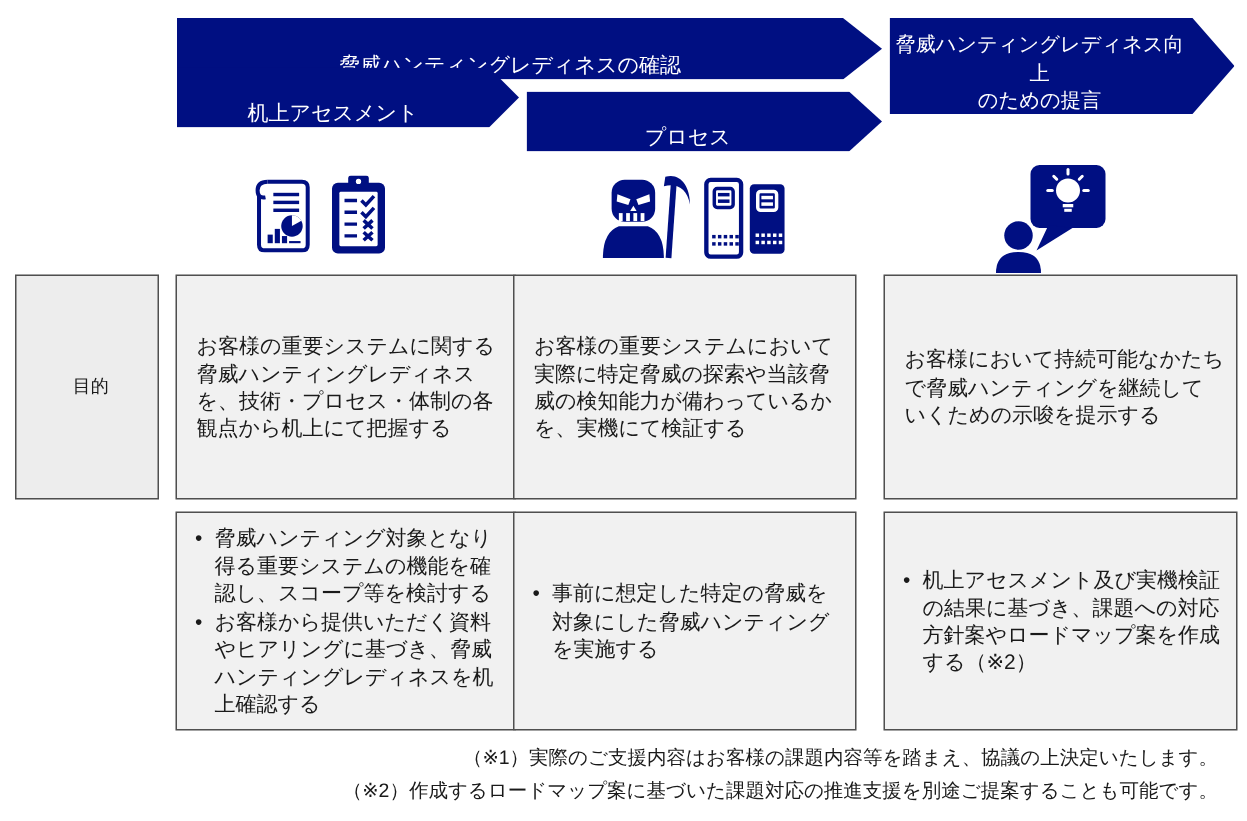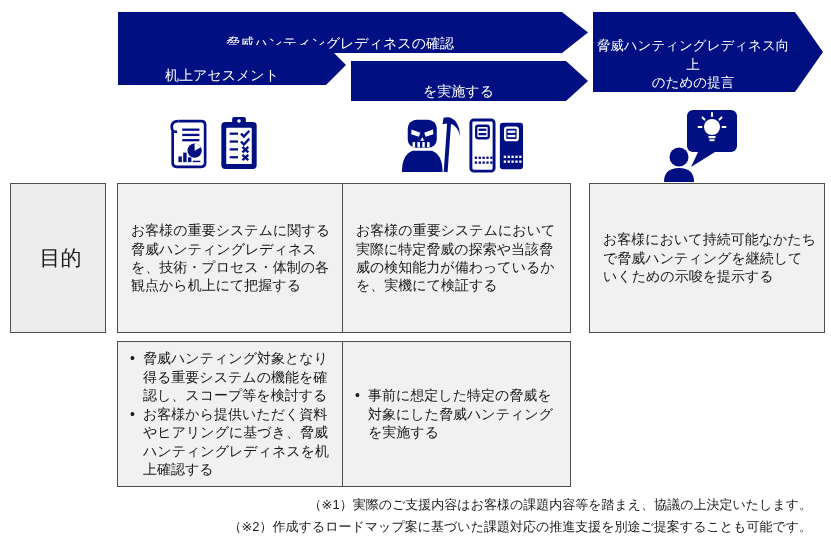--- a/index.html
+++ b/index.html
@@ -17,37 +17,37 @@
          line-height:1.35;}
   .arrow-banner{left:118px;top:12px;width:470px;height:41px;font-size:14px;
         clip-path:polygon(0 0,calc(100% - 26px) 0,100% 50%,calc(100% - 26px) 100%,0 100%);
         padding-right:26px;}
   .arrow-phase1{left:118px;top:45px;width:228px;height:40px;font-size:14px;
         clip-path:polygon(0 0,calc(100% - 20px) 0,100% 50%,calc(100% - 20px) 100%,0 100%);
         padding-right:20px;}
   .arrow-phase2{left:351px;top:61px;width:237px;height:40px;font-size:14px;
         clip-path:polygon(0 0,calc(100% - 22px) 0,100% 50%,calc(100% - 22px) 100%,0 100%);
         padding-right:22px;}
-  .arrow-reco{left:593px;top:12px;width:230px;height:80px;font-size:13.5px;
+  .arrow-reco{left:593px;top:12px;width:230px;height:64px;font-size:13.5px;
         clip-path:polygon(0 0,calc(100% - 28px) 0,100% 50%,calc(100% - 28px) 100%,0 100%);
         padding:0 30px 0 0;}
   .preline{white-space:pre-line;}
 
   
   .icon-group{position:absolute;display:flex;align-items:flex-end;}
   .icons-1{left:166px;top:117px;gap:11px;}
   .icons-2{left:400px;top:114px;gap:7px;}
   .icons-3{left:662px;top:106px;}
   .icon-group svg{display:block;}
 
   
   .tcell{position:absolute;border:1px solid var(--border);background:var(--cell-bg);
          display:flex;align-items:center;font-size:14px;line-height:1.32;}
   .thead{background:var(--header-bg);justify-content:center;text-align:center;
-         font-size:21px;}
+         font-size:12px;}
   .row1{top:183px;height:150px;}
   .row2{top:341px;height:146px;}
   .colh{left:10px;width:96px;}
   .col1{left:117px;width:227px;justify-content:center;}
   .col2{left:342px;width:229px;}
   .col3{left:589px;width:236px;}
   .tcell p{padding:6px 8px 6px 13px;}
   .tcell ul{list-style:none;padding:6px 6px 6px 10px;}
   .tcell li{position:relative;padding-left:15px;}
   .tcell li::before{content:"\2022";position:absolute;left:2px;top:0;}
@@ -61,21 +61,21 @@
 
 <div class="canvas">
 
   <div class="arrow arrow-banner">
     <span>脅威ハンティングレディネスの確認</span>
   </div>
   <div class="arrow arrow-phase1">
     <span>机上アセスメント</span>
   </div>
   <div class="arrow arrow-phase2">
-    <span>を実施する</span>
+    <span>プロセス</span>
   </div>
   <div class="arrow arrow-reco">
     <span class="preline">脅威ハンティングレディネス向上
 のための提言</span>
   </div>
 
   <div class="icon-group icons-1">
     <svg width="42" height="52" viewBox="0 0 44 54">
       <path d="M13 3 H37 Q41 3 41 7 V47 Q41 51 37 51 H11 Q7 51 7 47 V13" fill="#fff" stroke="#000f82" stroke-width="2.8"></path>
       <path d="M13 3 Q6 3 6 9 Q6 15 11.5 14" fill="none" stroke="#000f82" stroke-width="2.8"></path>
@@ -191,19 +191,24 @@
     <ul>
       <li>脅威ハンティング対象となり得る重要システムの機能を確認し、スコープ等を検討する</li>
       <li>お客様から提供いただく資料やヒアリングに基づき、脅威ハンティングレディネスを机上確認する</li>
     </ul>
   </div>
   <div class="tcell row2 col2">
     <ul>
       <li>事前に想定した特定の脅威を対象にした脅威ハンティングを実施する</li>
     </ul>
   </div>
+  <div class="tcell row2 col3">
+    <ul>
+      <li>机上アセスメント及び実機検証の結果に基づき、課題への対応方針案やロードマップ案を作成する（※2）</li>
+    </ul>
+  </div>
 
   <div class="footnotes">
     <div>（※1）実際のご支援内容はお客様の課題内容等を踏まえ、協議の上決定いたします。</div>
     <div>（※2）作成するロードマップ案に基づいた課題対応の推進支援を別途ご提案することも可能です。</div>
   </div>
 
 </div>
 
 </body></html>

